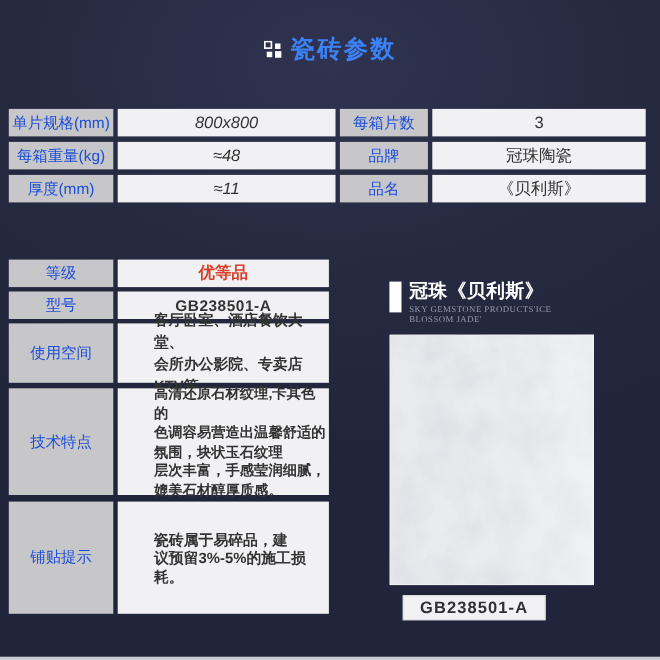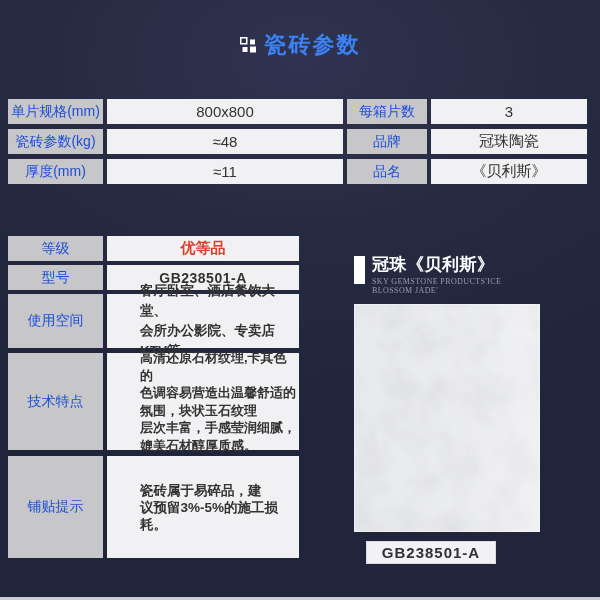--- a/index.html
+++ b/index.html
@@ -29,21 +29,21 @@
   .val{
     background:#f1f1f3;color:#333333;
     display:flex;align-items:center;justify-content:center;
     font-size:15px;
   }
 
   
   .spec-table{position:absolute;left:8px;top:99px;width:579px;}
   .spec-row{display:flex;gap:4px;height:25px;margin-bottom:5px;}
   .spec-row .c1{width:95px;}
-  .spec-row .c2{width:236px;}
+  .spec-row .c2{width:198px;font-style:italic;}
   .spec-row .c3{width:80px;}
   .spec-row .c4{flex:1;}
 
   
   .detail-table{position:absolute;left:8px;top:236px;width:291px;}
   .detail-row{display:flex;gap:4px;}
   .detail-row .dl{width:95px;flex:none;}
   .detail-row .dv{flex:1;font-weight:bold;}
   .r0{height:25px;margin-bottom:4px;}
   .r1{height:25px;margin-bottom:4px;}
@@ -98,21 +98,21 @@
   </div>
 
   <div class="spec-table">
     <div class="spec-row">
       <div class="lbl c1">单片规格(mm)</div>
       <div class="val c2">800x800</div>
       <div class="lbl c3">每箱片数</div>
       <div class="val c4">3</div>
     </div>
     <div class="spec-row">
-      <div class="lbl c1">瓷砖参数(kg)</div>
+      <div class="lbl c1">每箱重量(kg)</div>
       <div class="val c2">≈48</div>
       <div class="lbl c3">品牌</div>
       <div class="val c4">冠珠陶瓷</div>
     </div>
     <div class="spec-row">
       <div class="lbl c1">厚度(mm)</div>
       <div class="val c2">≈11</div>
       <div class="lbl c3">品名</div>
       <div class="val c4">《贝利斯》</div>
     </div>

